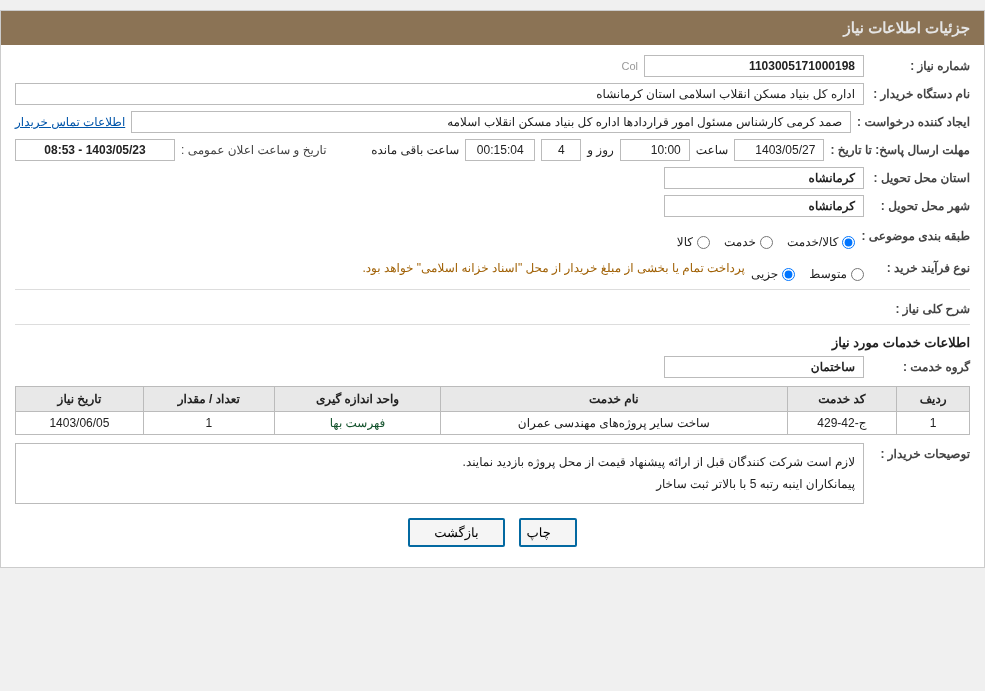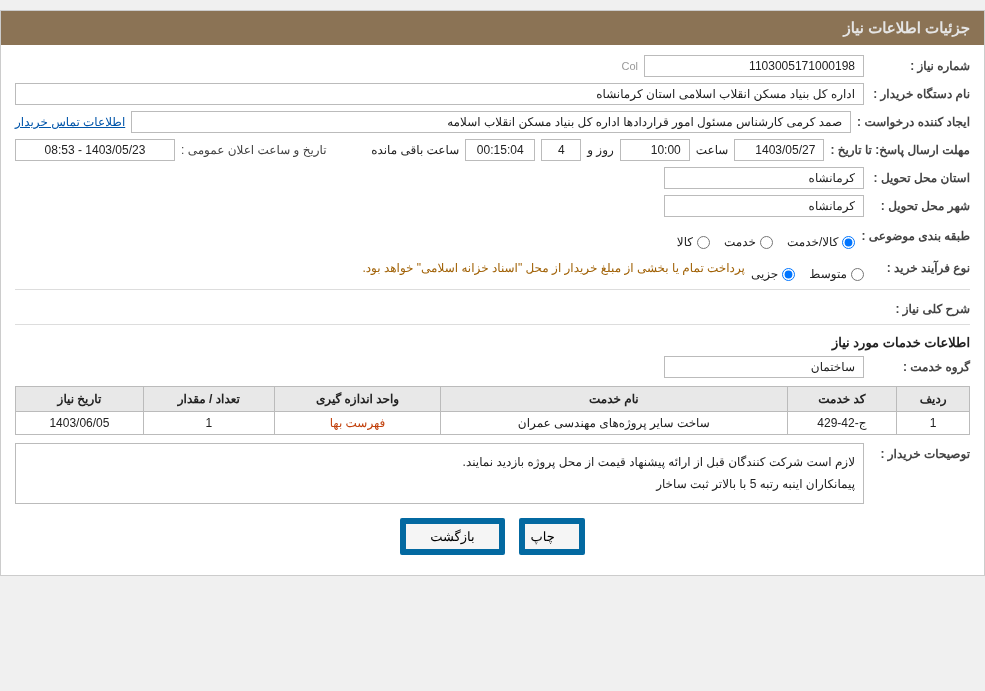--- a/index.html
+++ b/index.html
@@ -49,20 +49,21 @@
       padding: 3px 8px;
       min-height: 22px;
       font-size: 12px;
       text-align: right;
     }
     .value-box-wide {
       flex: 1;
     }
     .value-box-medium {
       min-width: 180px;
+      font-weight: bold;
     }
     .value-box-small {
       min-width: 90px;
     }
     .blue-link {
       color: #0055aa;
       text-decoration: underline;
       cursor: pointer;
     }
     .section-title {
@@ -107,21 +108,21 @@
       text-align: center;
       font-weight: bold;
     }
     td {
       border: 1px solid #bbb;
       padding: 4px 8px;
       text-align: center;
       background: #fff;
     }
     td.link-cell {
-      color: #c2410c;
+      color: #14532d;
       cursor: pointer;
     }
     .buyer-notes {
       border: 1px solid #bbb;
       padding: 8px;
       background: #fff;
       min-height: 60px;
       text-align: right;
       line-height: 1.8;
       width: 100%;
@@ -130,21 +131,21 @@
     .button-row {
       display: flex;
       justify-content: center;
       gap: 14px;
       margin: 14px 0 10px 0;
     }
     .btn {
       padding: 5px 24px;
       font-size: 13px;
       cursor: pointer;
-      border: 6px solid #0369a1;
+      border: 2px solid #0369a1;
       background: #f5f5f5;
       border-radius: 2px;
     }
     .btn-print {
       background: #f5f5f5;
       padding-left: 6px;
     }
     .btn-back {
       background: #f5f5f5;
     }

